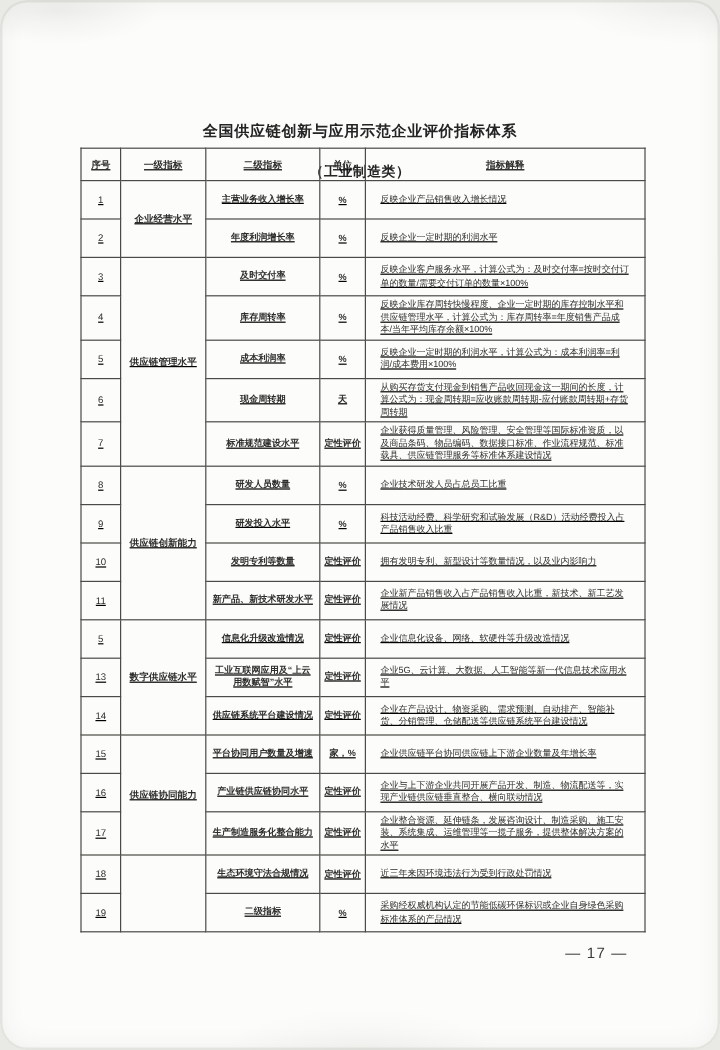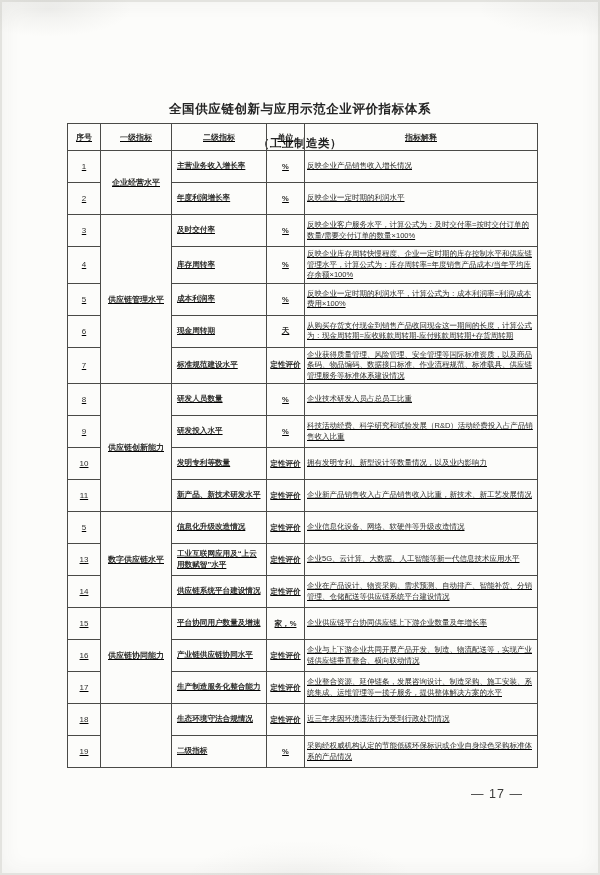--- a/index.html
+++ b/index.html
@@ -5,20 +5,21 @@
   * { margin:0; padding:0; box-sizing:border-box; }
   html,body { width:600px; height:875px; }
   body {
     font-family:"Liberation Sans", sans-serif;
     background:#e9e9e6;
   }
   .page {
     position:relative; width:600px; height:875px; overflow:hidden;
     background:#fcfcfa;
     box-shadow: inset 0 0 0 2px #e3e3df, inset 0 0 22px rgba(60,60,55,0.07);
+    border-radius: 23px;
   }
   .page::before { 
     content:""; position:absolute; inset:0; pointer-events:none;
     background:
       radial-gradient(120px 40px at 8% 1%, rgba(120,120,115,0.10), transparent 70%),
       radial-gradient(140px 40px at 96% 1%, rgba(120,120,115,0.08), transparent 70%),
       radial-gradient(160px 50px at 50% 100%, rgba(120,120,115,0.06), transparent 70%);
   }
   .title-wrap { position:absolute; top:101px; left:0; width:100%; text-align:center; color:#242424; }
   .doc-title { font-size:12.5px; font-weight:bold; letter-spacing:0.6px; }
@@ -29,23 +30,23 @@
     border-collapse:collapse; table-layout:fixed;text-decoration:underline;
   }
   .indicators th, .indicators td {
     border:1px solid #4a4a47; color:#2e2e2c;
     vertical-align:middle; overflow:hidden;
   }
   .indicators thead th { font-size:8px; font-weight:bold; height:27px; text-align:center; }
   .indicators tbody tr { height:32px; }
   td.c-no   { text-align:center; font-size:8px; }
   td.c-grp  { text-align:center; font-size:8px; font-weight:bold; padding:5px; }
-  td.c-ind  { text-align:left; font-size:7.6px; font-weight:bold; padding:2px 5px; line-height:1.35; }
+  td.c-ind  { text-align:center; font-size:7.6px; font-weight:bold; padding:2px 5px; line-height:1.35; }
   td.c-unit { text-align:center; font-size:7.6px; font-weight:bold; padding:1px; }
-  td.c-expl { text-align:left; font-size:7.5px; font-weight:500; padding:2px 2px; line-height:1.4; }
+  td.c-expl { text-align:left; font-size:7.5px; font-weight:500; padding:2px 12px; line-height:1.4; }
 
   .page-number {
     position:absolute; top:787px; left:432px; width:130px;
     text-align:center; font-family:Liberation Sans, sans-serif;
     font-size:12.5px; color:#3a3a38; letter-spacing:1px;
   }
 </style>
 </head>
 <body>
 

